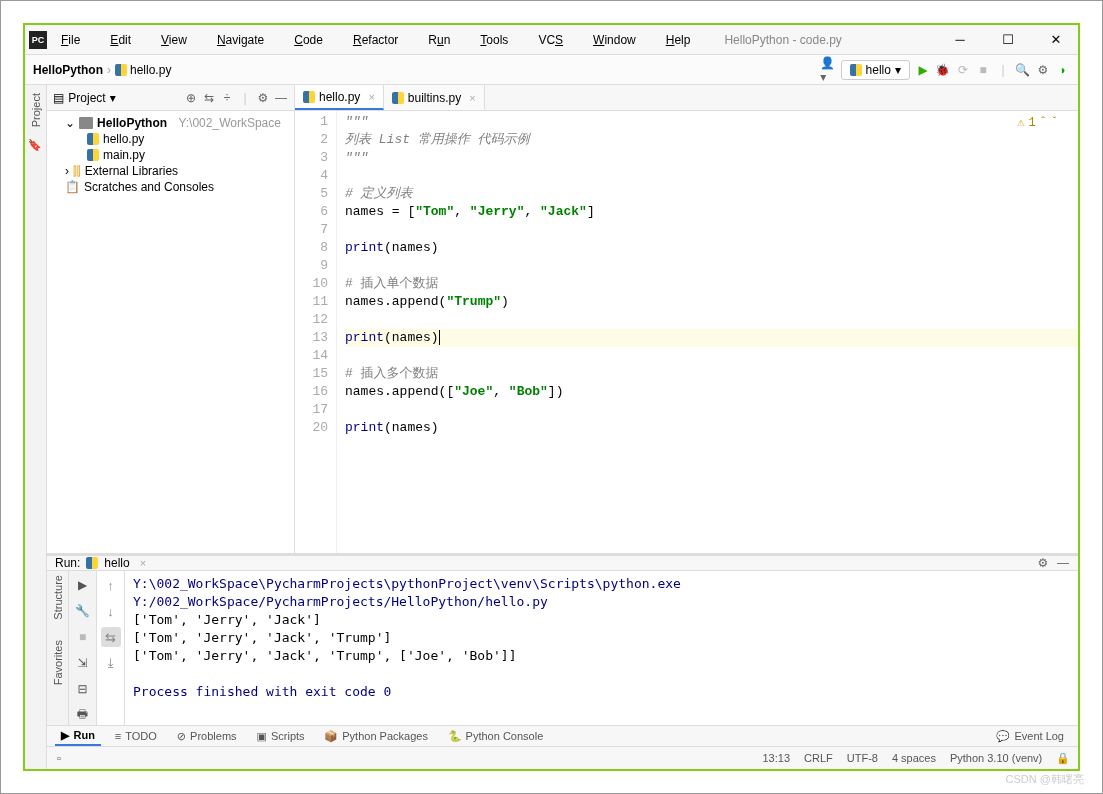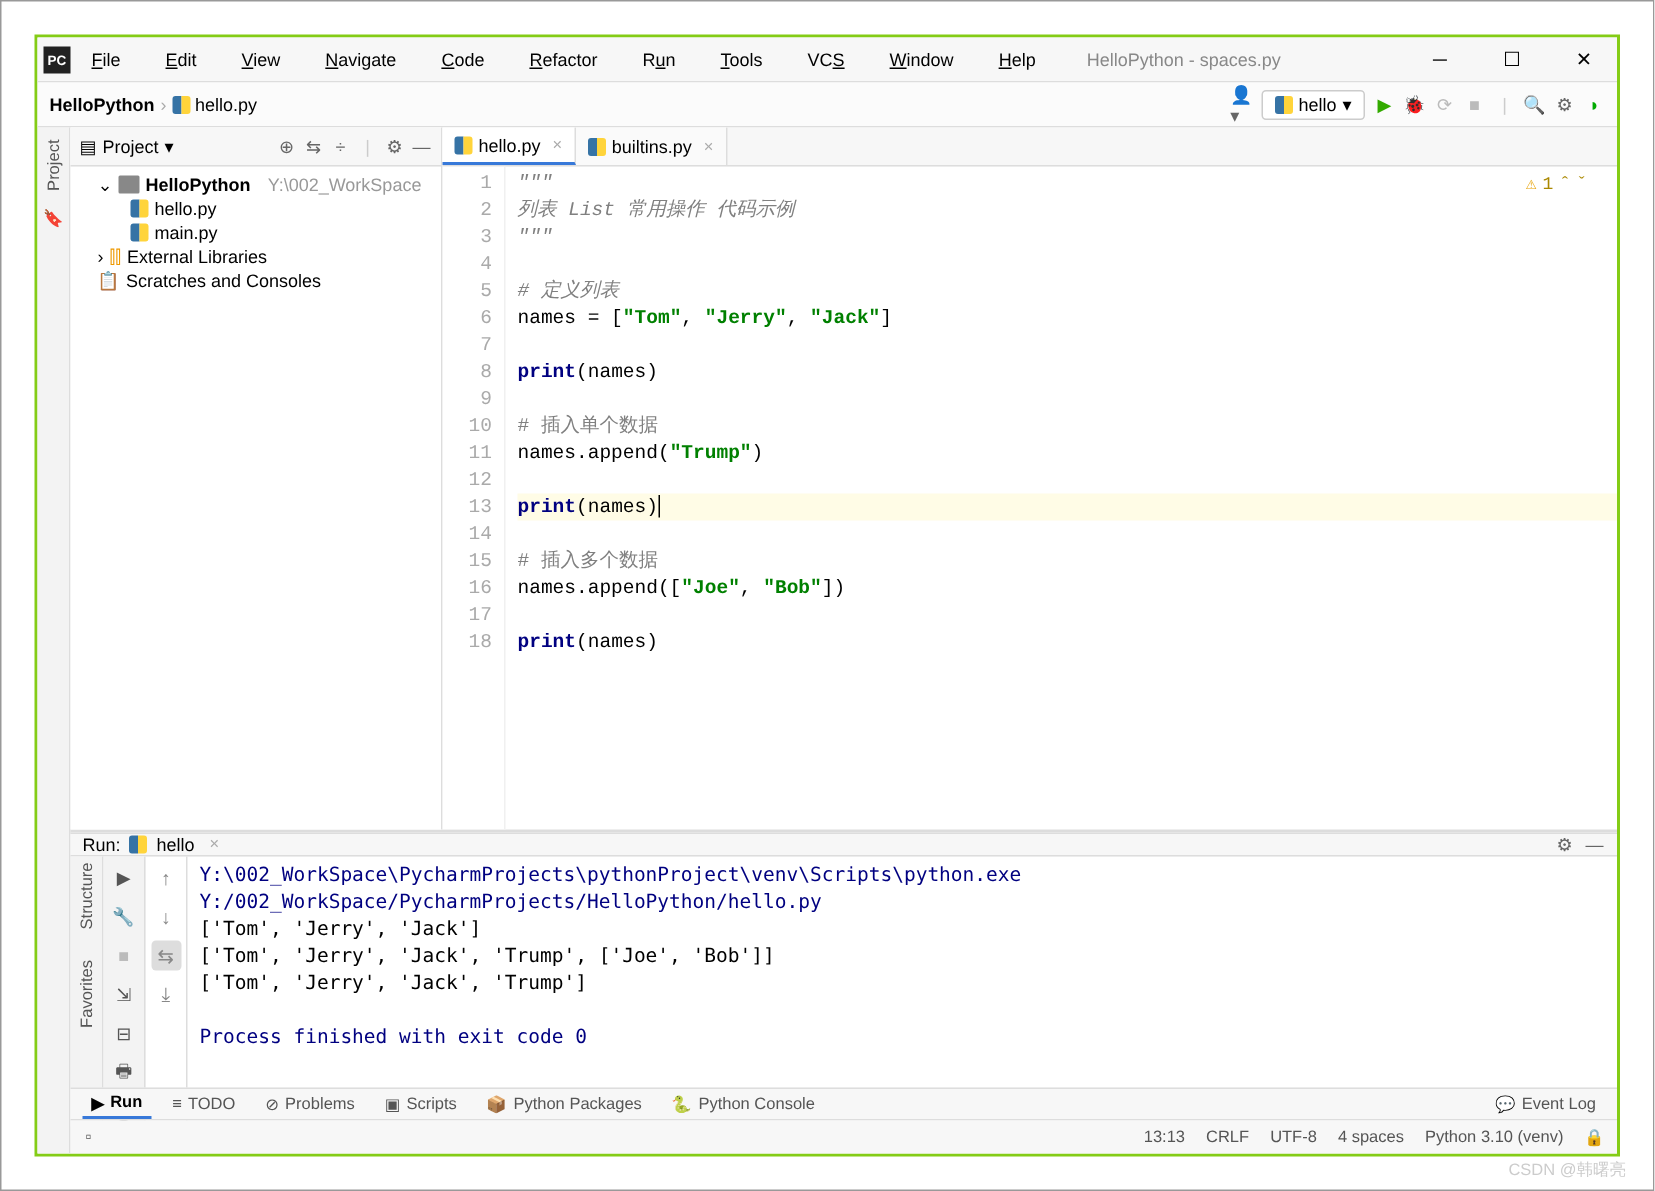--- a/index.html
+++ b/index.html
@@ -42,21 +42,21 @@
 .editor-area { flex: 1; display: flex; flex-direction: column; min-width: 0;}
 .editor-tabs { display: flex; height: 26px; border-bottom: 1px solid #ddd; background: #f7f7f7; }
 .editor-tab { display: flex; align-items: center; padding: 0 8px; gap: 4px; border-right: 1px solid #ddd; cursor: pointer; position: relative; background: #fafafa; }
 .editor-tab.active { background: #fff; border-bottom: 2px solid #3879d9; }
 .close-x { color: #aaa; margin-left: 4px; font-size: 11px;}
 .editor-body { flex: 1; display: flex; overflow: auto; font-family: "Consolas", "Courier New", monospace; font-size: 13px; position: relative; }
 .gutter { width: 42px; text-align: right; color: #aaa; padding: 2px 8px 2px 0; user-select: none; background: #fff; border-right: 1px solid #f0f0f0;}
 .gutter div { height: 18px; line-height: 18px; }
 .code { flex: 1; padding: 2px 0 2px 8px; position: relative;}
 .code-line { height: 18px; line-height: 18px; white-space: pre; }
-.kw { color: #000080; font-weight: bold;}
+.kw { color: #000080; font-weight: normal;}
 .str { color: #008000; font-weight: bold;}
 .cmt { color: #808080; }
 .doc { color: #808080; font-style: italic;}
 .cursor-line { border-right: 1px solid #000;}
 .inspection { position: absolute; top: 4px; right: 20px; color: #a80; font-size: 12px; display: flex; align-items: center; gap: 4px;}
 .inspection .warn { color: #e6a000; }
 .run-panel { height: 170px; display: flex; flex-direction: column; border-top: 1px solid #ddd; }
 .run-header { height: 26px; display: flex; align-items: center; padding: 0 8px; border-bottom: 1px solid #ddd; background: #f7f7f7; gap: 6px; }
 .run-body { flex: 1; display: flex; }
 .run-toolbar { width: 28px; border-right: 1px solid #ddd; background: #f3f3f3; display: flex; flex-direction: column; align-items: center; padding-top: 4px; gap: 6px; }
@@ -89,21 +89,21 @@
       <span><u>V</u>iew</span>
       <span><u>N</u>avigate</span>
       <span><u>C</u>ode</span>
       <span><u>R</u>efactor</span>
       <span>R<u>u</u>n</span>
       <span><u>T</u>ools</span>
       <span>VC<u>S</u></span>
       <span><u>W</u>indow</span>
       <span><u>H</u>elp</span>
     </div>
-    <div class="window-title">HelloPython - spaces.py</div>
+    <div class="window-title">HelloPython - code.py</div>
     <div class="win-controls">
       <div>─</div>
       <div>☐</div>
       <div>✕</div>
     </div>
   </div>
 
   <div class="navbar">
     <div class="breadcrumb">
       <span>HelloPython</span>
@@ -205,21 +205,21 @@
                   <div>8</div>
                   <div>9</div>
                   <div>10</div>
                   <div>11</div>
                   <div>12</div>
                   <div>13</div>
                   <div>14</div>
                   <div>15</div>
                   <div>16</div>
                   <div>17</div>
-                  <div>18</div>
+                  <div>20</div>
                 </div>
             <div class="code" id="code">
               <div class="inspection">
                     <span class="warn">⚠</span>
                     <span>1</span>
                     <span>ˆ</span>
                     <span>ˇ</span>
                   </div>
             <div class="code-line"><span class="doc">"""</span></div>
                   <div class="code-line"><span class="doc">列表 List 常用操作 代码示例</span></div>
@@ -272,22 +272,22 @@
           <div class="run-sidebar2">
             <div>↑</div>
             <div>↓</div>
             <div style="background:#ddd;border-radius:3px">⇆</div>
             <div>⤓</div>
           </div>
           <div class="console">
             <div><span class="path">Y:\002_WorkSpace\PycharmProjects\pythonProject\venv\Scripts\python.exe</span></div>
             <div><span class="path"> Y:/002_WorkSpace/PycharmProjects/HelloPython/hello.py</span></div>
             <div class="out">['Tom', 'Jerry', 'Jack']</div>
+            <div class="out">['Tom', 'Jerry', 'Jack', 'Trump']</div>
             <div class="out">['Tom', 'Jerry', 'Jack', 'Trump', ['Joe', 'Bob']]</div>
-            <div class="out">['Tom', 'Jerry', 'Jack', 'Trump']</div>
             <div>&nbsp;</div>
             <div class="exit">Process finished with exit code 0</div>
           </div>
         </div>
       </div>
 
       <div class="bottom-tabs">
         <span class="bottom-tab active">▶ <span>Run</span></span>
         <span class="bottom-tab">≡ <span>TODO</span></span>
         <span class="bottom-tab">⊘ <span>Problems</span></span>

